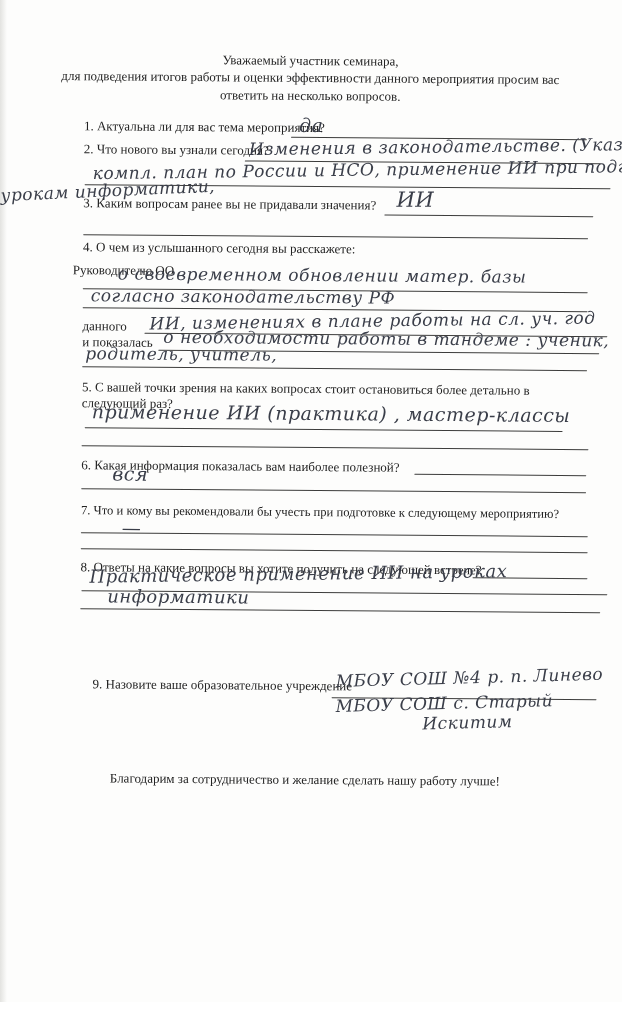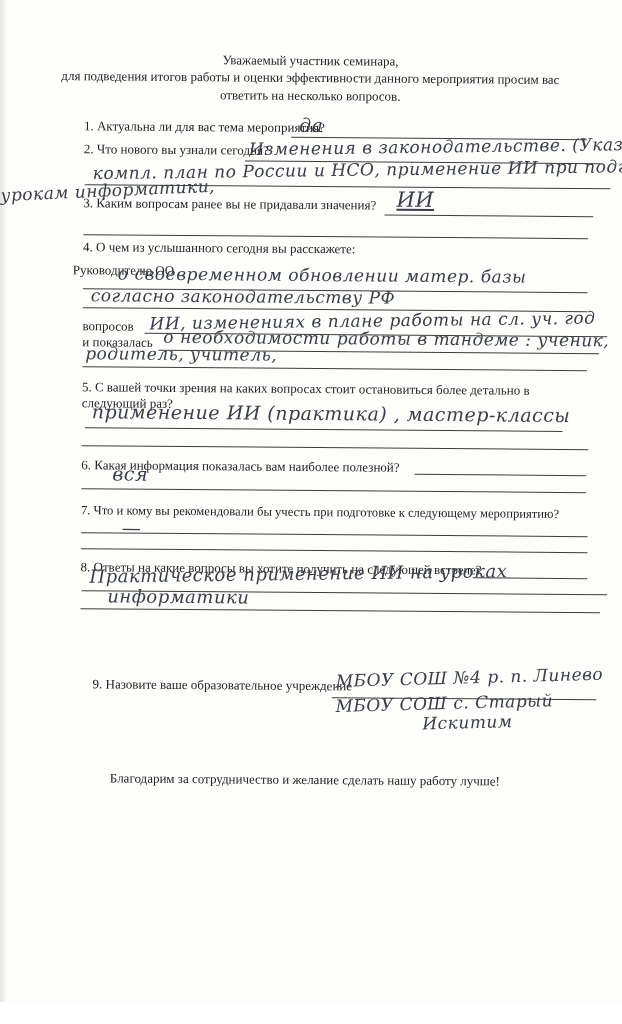--- a/index.html
+++ b/index.html
@@ -16,21 +16,21 @@
   .sheet{position:absolute;left:0;top:0;width:622px;height:1024px;
     transform:rotate(0.45deg);transform-origin:311px 0;}
   .print{position:absolute;font-size:13px;line-height:16px;white-space:nowrap;color:#232323;}
   .wrap{white-space:normal;}
   .center{left:0;right:0;text-align:center;}
   .rule{position:absolute;height:1.4px;background:#3d3d3c;border-radius:1px;}
   .hw{
     position:absolute;font-family:"DejaVu Serif", serif;font-style:italic;
     color:#3a3e49;white-space:nowrap;letter-spacing:0.5px;line-height:1;
   }
-  .s17{font-size:17px;} .s18{font-size:18px;} .s19{font-size:19px;} .s21{font-size:21px;text-decoration:underline;}
+  .s17{font-size:17px;} .s18{font-size:18px;} .s19{font-size:19px;} .s21{font-size:21px;}
   .tiltA{transform:rotate(-2deg);} .tiltB{transform:rotate(-3deg);} .tiltC{transform:rotate(-1.2deg);}
 </style>
 </head>
 <body>
 
 <div class="page">
   <div class="sheet">
 
     <div class="print center" style="top:53px;">Уважаемый участник семинара,</div>
     <div class="print center" style="top:70px;">для подведения итогов работы и оценки эффективности данного мероприятия просим вас</div>
@@ -52,21 +52,21 @@
     <div class="hw s21" style="left:398px;top:189px;">ИИ</div>
     <div class="rule" style="left:85px;top:236px;width:505px;"></div>
 
     <div class="print" style="left:85px;top:241px;">4.  О чем из услышанного сегодня вы расскажете:</div>
     <div class="print" style="left:75px;top:264px;">Руководителю ОО</div>
     <div class="rule" style="left:85px;top:290px;width:505px;"></div>
     <div class="hw s17" style="left:120px;top:267px;">о  своевременном   обновлении   матер.  базы</div>
     <div class="rule" style="left:85px;top:309px;width:505px;"></div>
     <div class="hw s17" style="left:93px;top:289px;">согласно   законодательству   РФ</div>
 
-    <div class="print" style="left:85px;top:320px;">вопросов</div>
+    <div class="print" style="left:85px;top:320px;">данного</div>
     <div class="rule" style="left:147px;top:334px;width:463px;"></div>
     <div class="hw s17 tiltC" style="left:152px;top:312px;">ИИ,  изменениях  в плане  работы на  сл. уч. год</div>
 
     <div class="print" style="left:85px;top:336px;">и показалась</div>
     <div class="rule" style="left:161px;top:351px;width:441px;"></div>
     <div class="hw s17" style="left:166px;top:330px;">о необходимости   работы   в  тандеме :  ученик,</div>
     <div class="rule" style="left:85px;top:368px;width:505px;"></div>
     <div class="hw s17" style="left:88px;top:347px;">родитель,  учитель,</div>
 
     <div class="print wrap" style="left:85px;top:381px;width:508px;">5. С вашей точки зрения на каких вопросах стоит остановиться более детально в следующий раз?</div>

